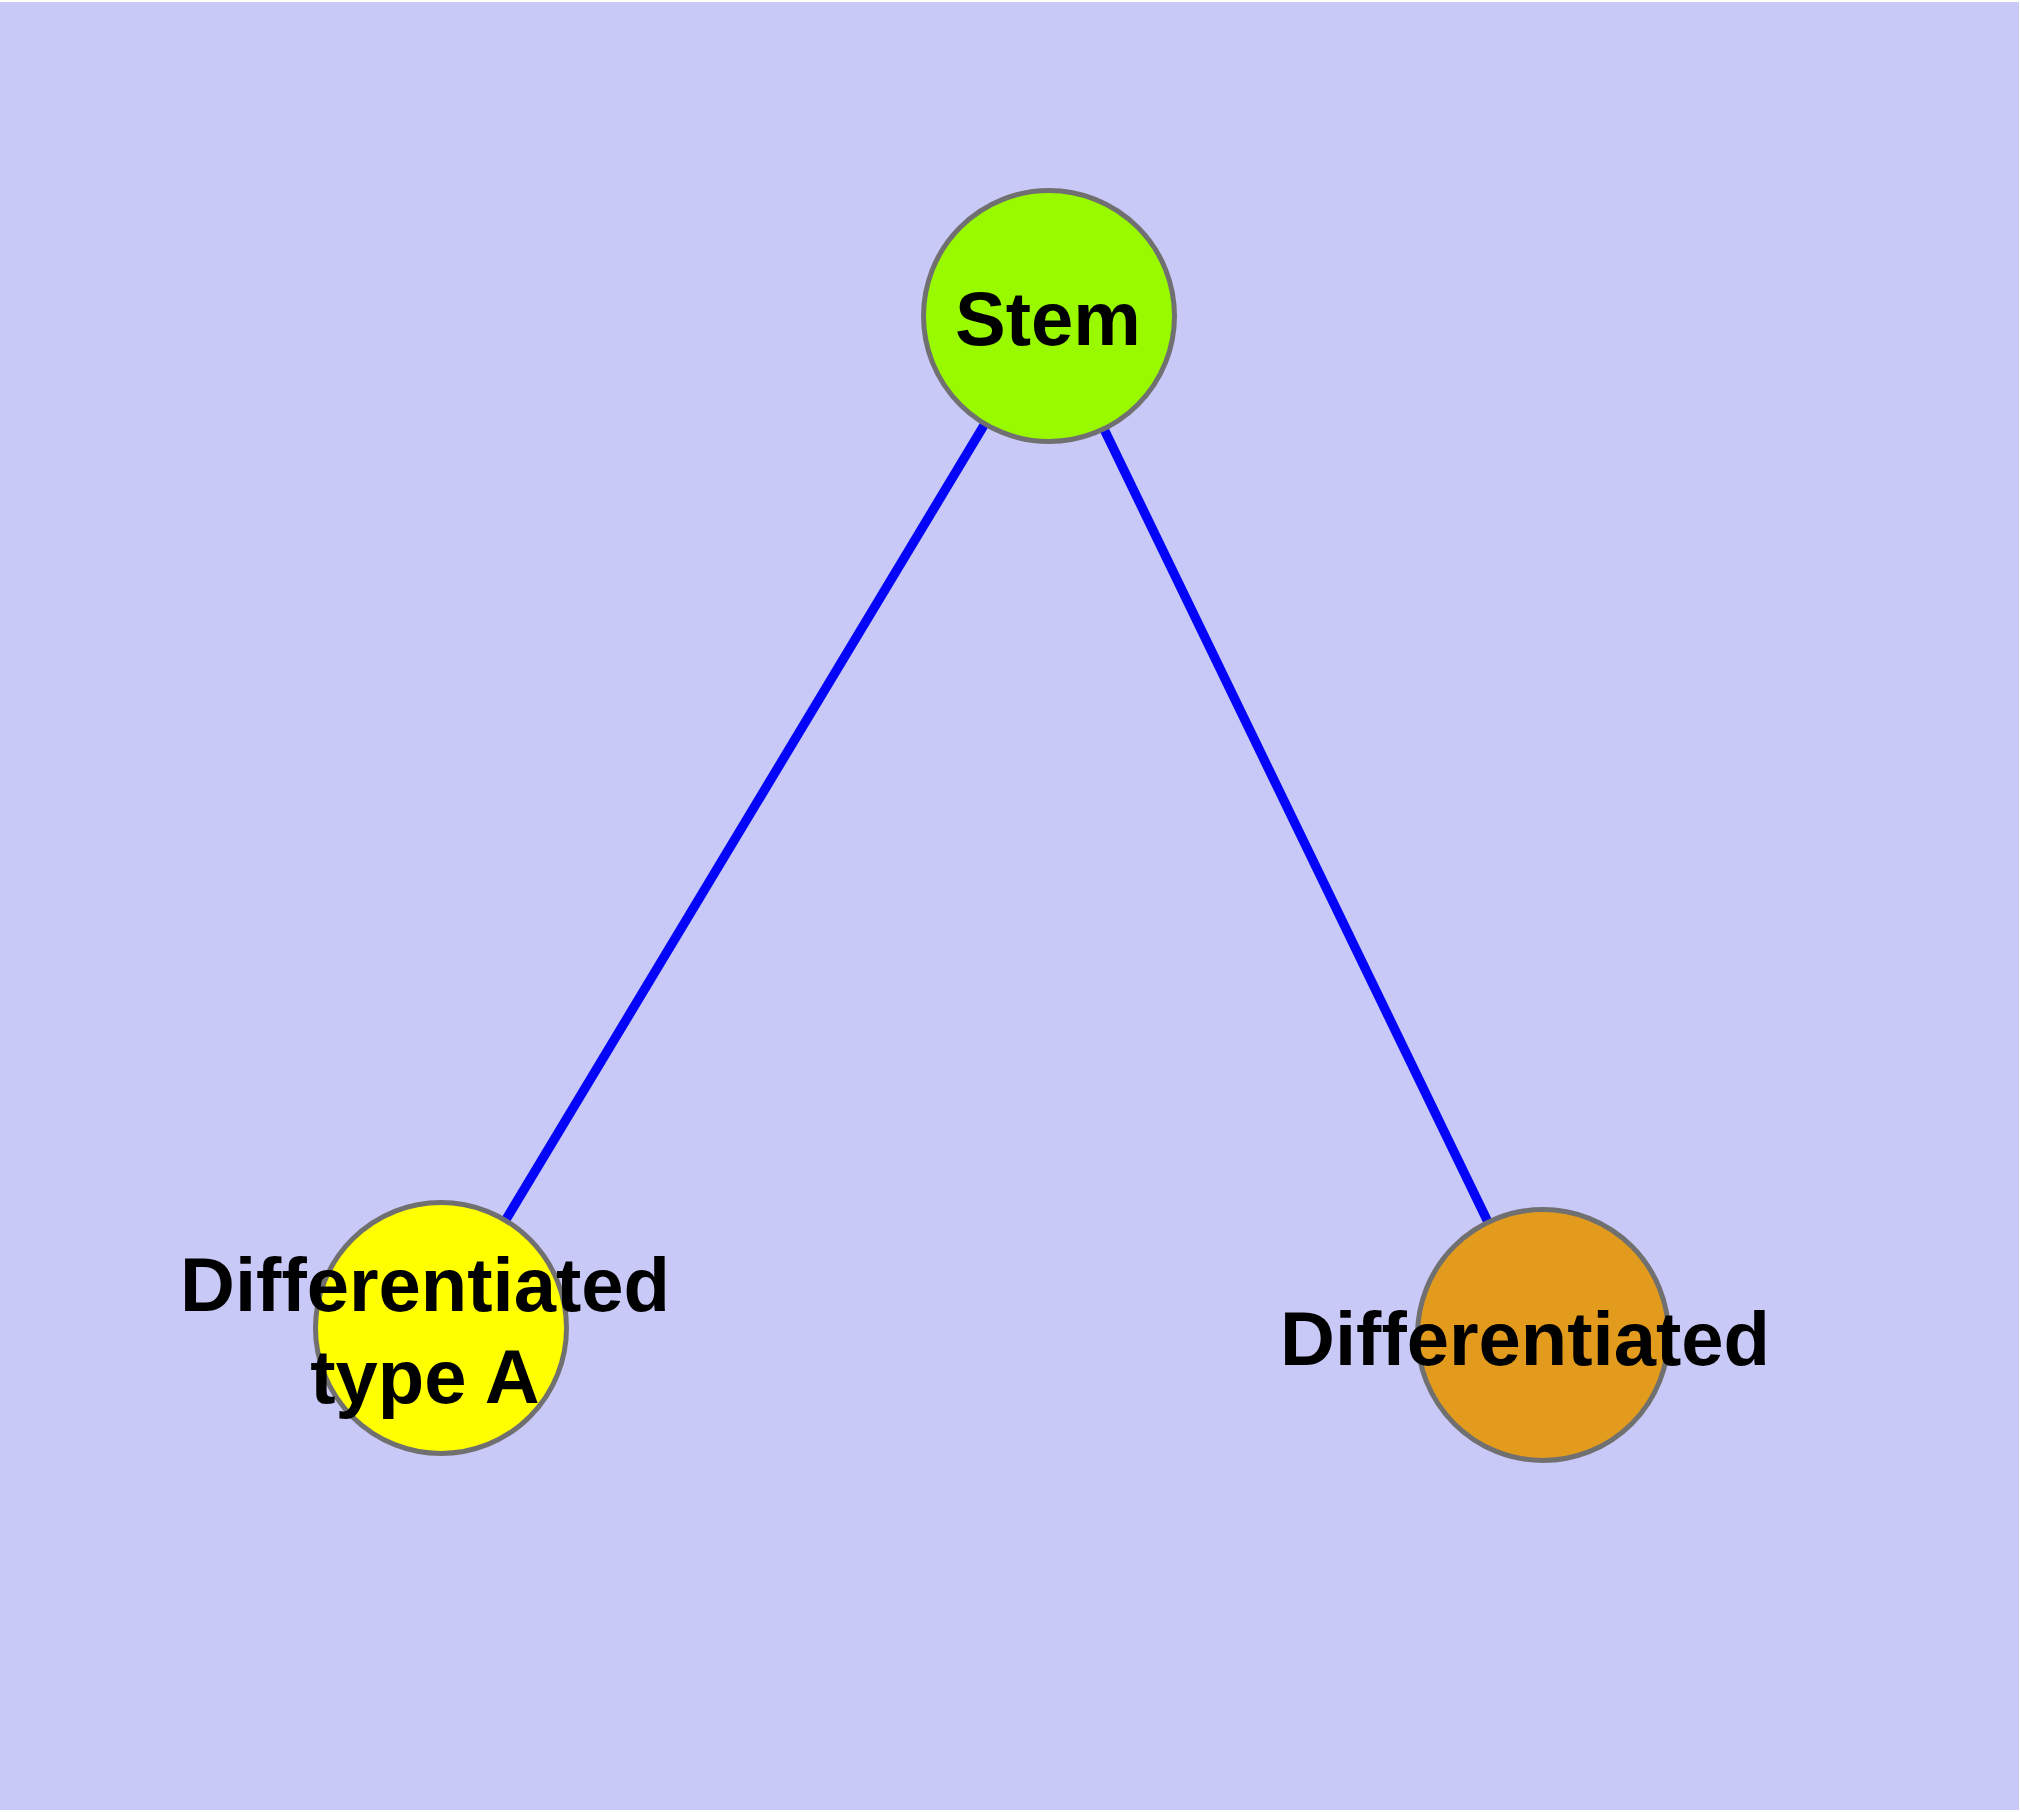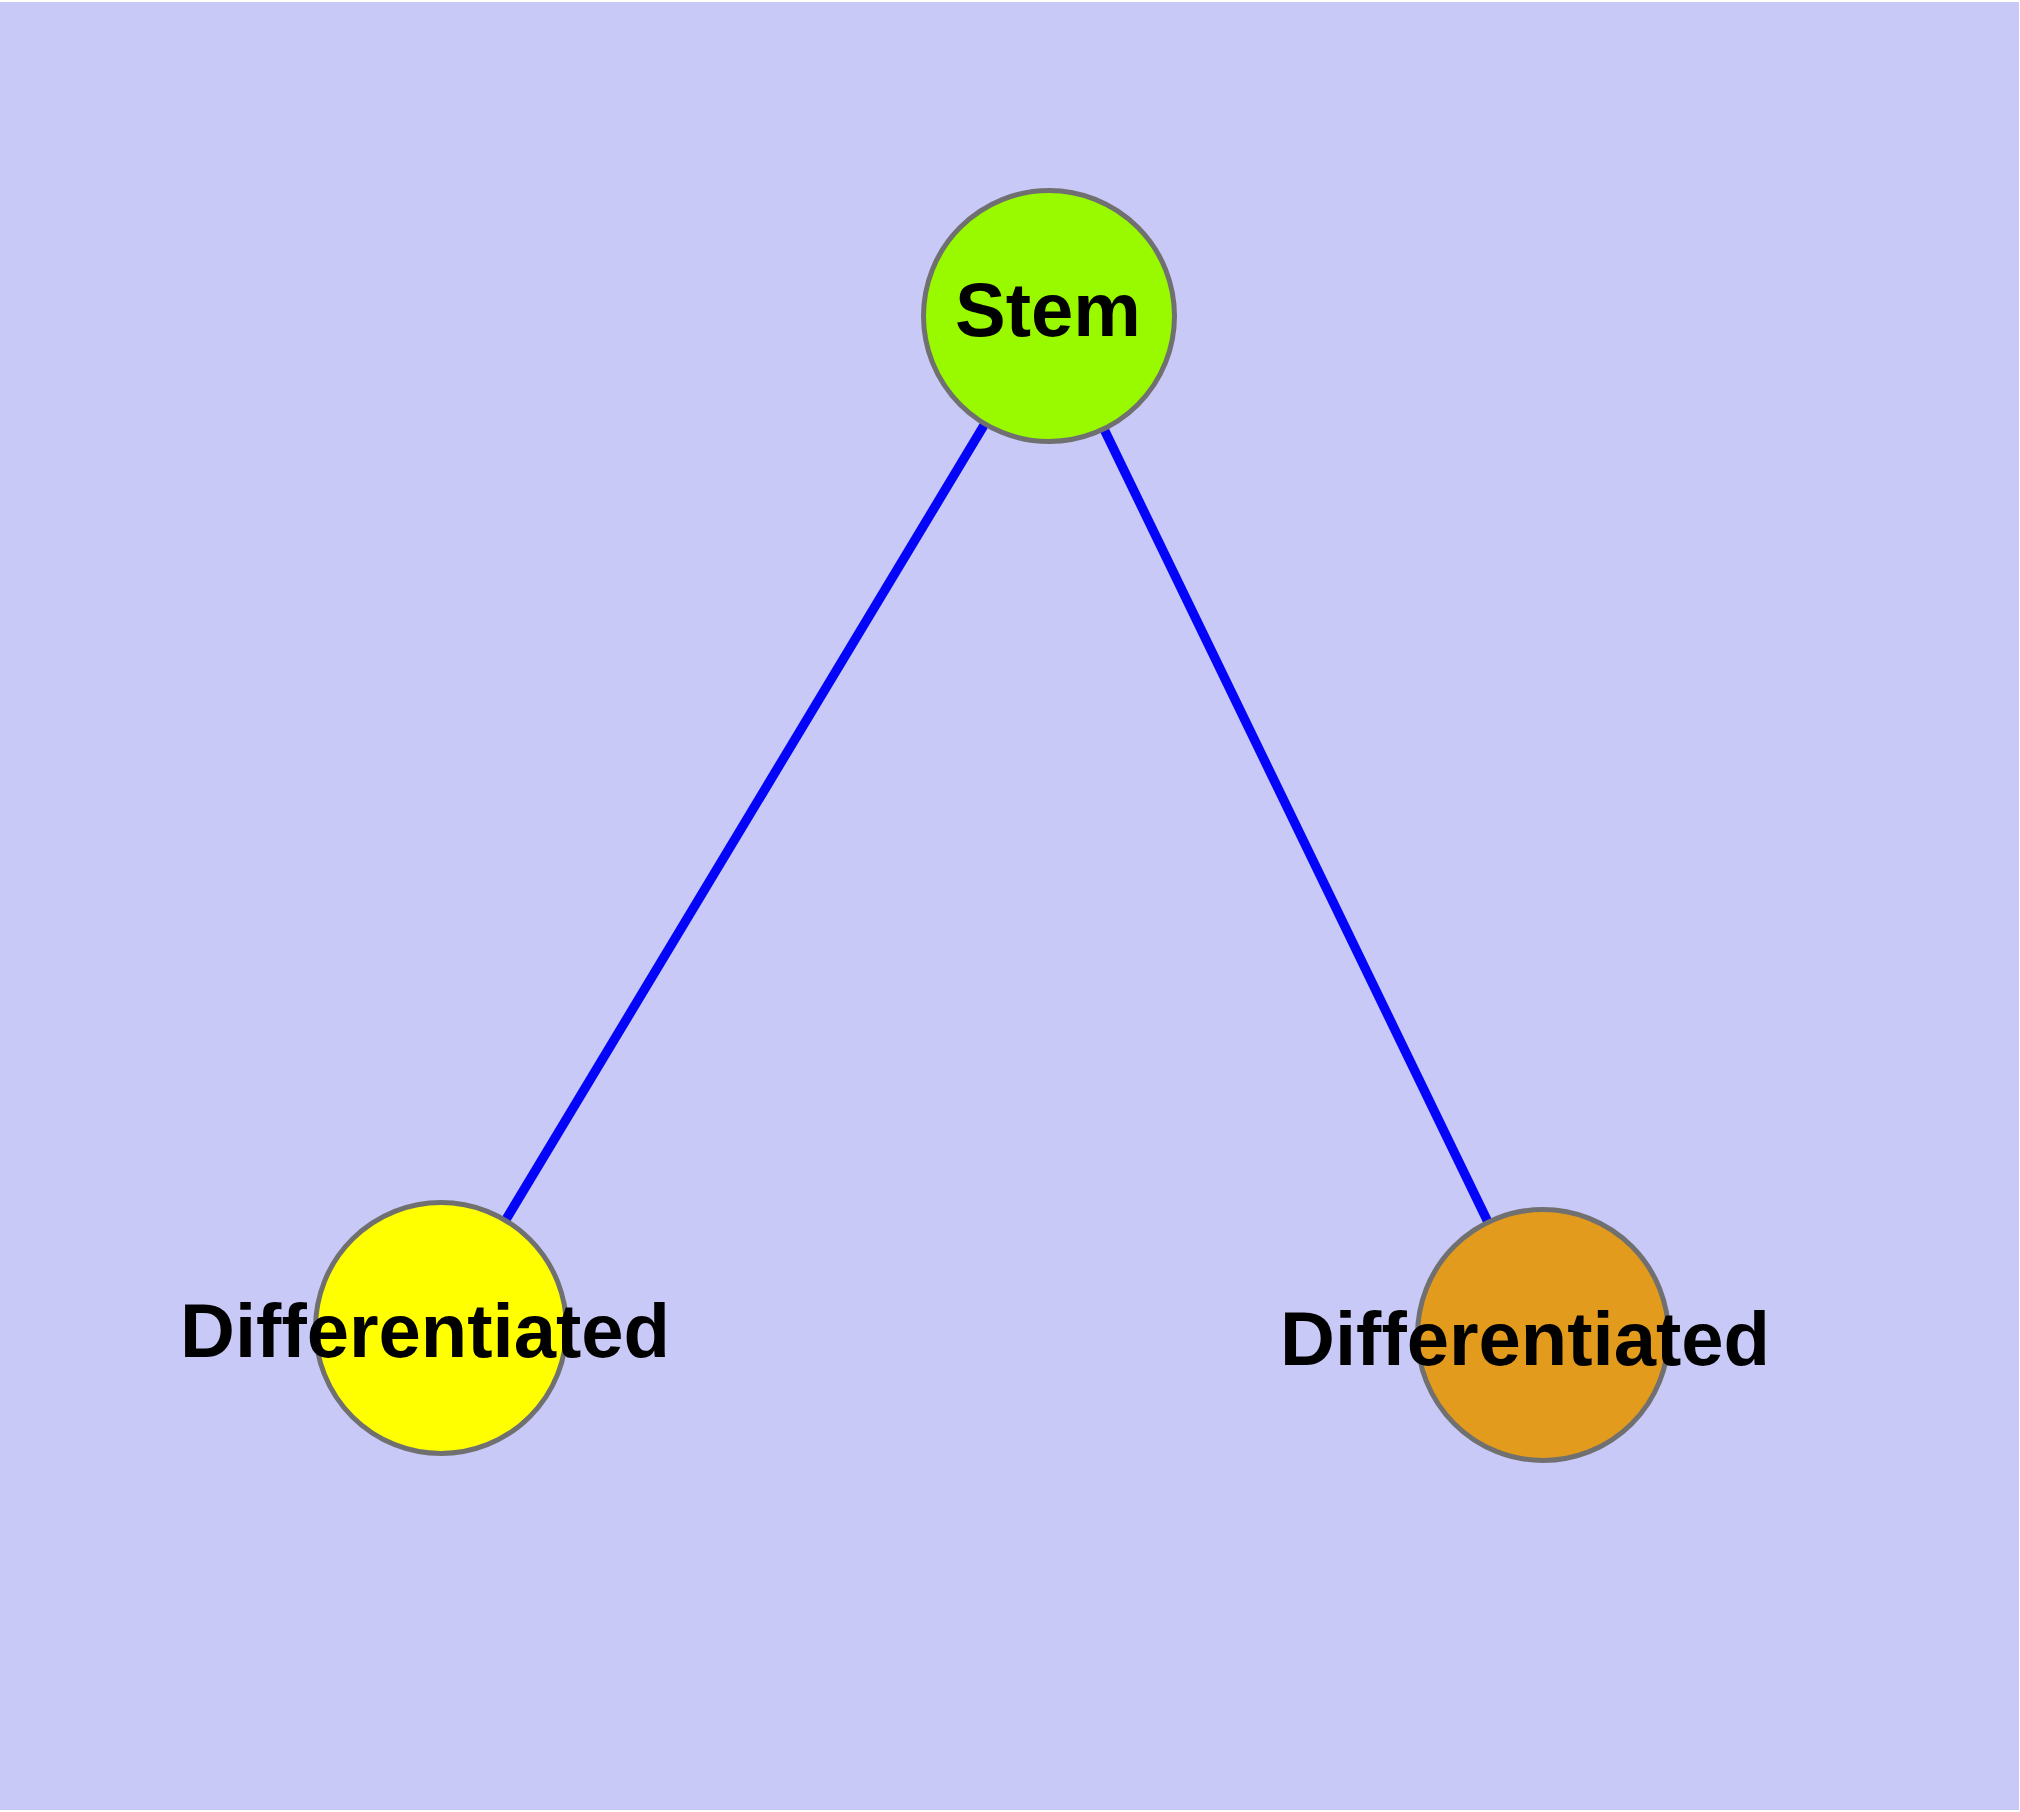--- a/index.html
+++ b/index.html
@@ -48,21 +48,21 @@
   .label {
     position: absolute;
     transform: translate(-50%, -50%);
     font-weight: bold;
     font-size: 76px;
     line-height: 92px;
     color: var(--color-label-text, #000000);
     text-align: center;
     white-space: nowrap;
   }
-  .label.stem  { left: 1048px; top: 308px;  }
+  .label.stem  { left: 1048px; top: 317px;  }
   .label.typeA { left: 425px;  top: 1329px; }
   .label.typeB { left: 1525px; top: 1337px; }
 </style>
 </head>
 <body>
 
 <div class="canvas">
 
   <svg class="edges" viewBox="0 0 2384 2138" xmlns="http://www.w3.org/2000/svg">
     <line class="edge" x1="1238" y1="371" x2="520" y2="1564"></line>
@@ -70,20 +70,21 @@
   </svg>
 
   <div class="node-circle stem"></div>
   <div class="node-circle typeA"></div>
   <div class="node-circle typeB"></div>
 
   <div class="label stem">Stem</div>
 
   <div class="label typeA">
     <div>Differentiated</div>
+    <div>type A</div>
   </div>
 
   <div class="label typeB">
     <div>Differentiated</div>
   </div>
 
 </div>
 
 
 </body></html>

